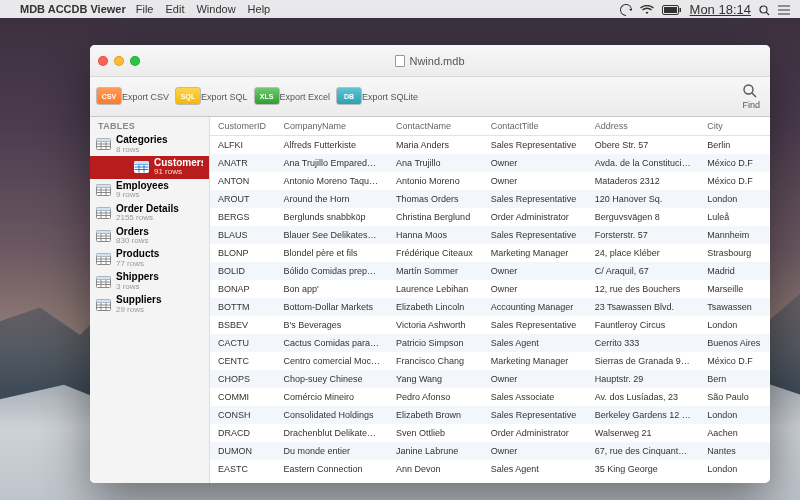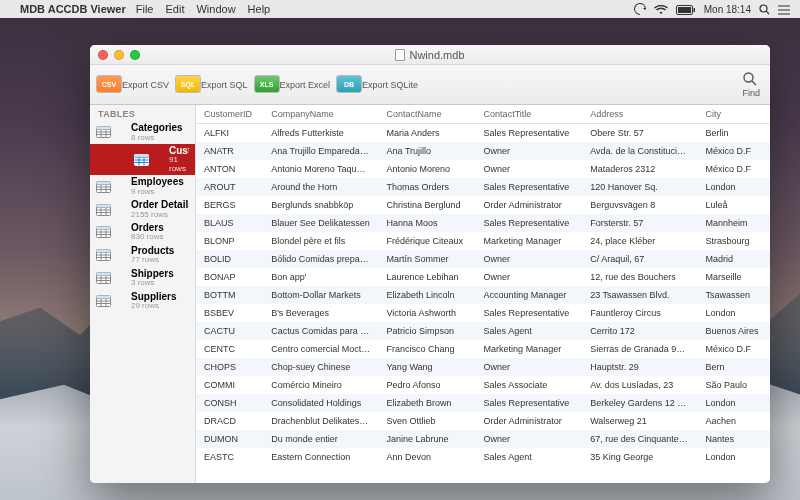--- a/index.html
+++ b/index.html
@@ -5,43 +5,43 @@
 * { margin: 0; padding: 0; box-sizing: border-box; font-family: -apple-system, "Helvetica Neue", Arial, sans-serif; }
 body { width: 800px; height: 500px; overflow: hidden; background: linear-gradient(180deg,#3a2f3d 0%,#4a3b4e 25%,#6b5862 50%,#8c7873 65%,#a89288 75%,#c5b0a0 85%,#e6d8ca 100%); position: relative; }
 .mountain-layer { position:absolute; bottom:0; left:0; width:100%; height:55%; background: linear-gradient(0deg,#2c3845 0%,#3d4a57 40%,transparent 100%); clip-path: polygon(0 100%,0 35%,5% 30%,10% 40%,15% 25%,22% 45%,30% 20%,38% 50%,48% 15%,60% 55%,70% 10%,78% 40%,85% 20%,92% 45%,100% 25%,100% 100%); }
 .snow { position:absolute; bottom:0; left:0; width:100%; height:48%; background: linear-gradient(0deg,#d8dde3 0%,#e8ebef 30%,transparent 100%); clip-path: polygon(0 100%,0 58%,8% 52%,14% 60%,20% 48%,28% 64%,36% 45%,46% 68%,56% 42%,66% 70%,74% 40%,82% 62%,90% 45%,100% 56%,100% 100%); opacity:0.85; }
 
 .menubar { position:absolute; top:0; left:0; right:0; height:18px; background:rgba(248,248,248,0.92); display:flex; align-items:center; font-size:11px; padding:0 10px; color:#333; }
 .menubar .apple { font-size:13px; margin-right:10px; }
 .menubar .app-name { font-weight:600; margin-right:10px; }
 .menubar .menu-item { margin-right:12px; }
 .menubar .spacer { flex:1; }
-.menubar .status { margin-left:8px; font-size:10px; }
+.menubar .status { margin-left:8px; font-size:13px;text-decoration:underline; }
 .menubar svg { vertical-align:middle; }
 
 .window { position:absolute; top:45px; left:90px; width:680px; height:438px; background:#fff; border-radius:5px; box-shadow:0 18px 50px rgba(0,0,0,0.45); display:flex; flex-direction:column; overflow:hidden; }
-.titlebar { height:20px; background:linear-gradient(#f7f7f7,#ececec); border-bottom:1px solid #d8d8d8; display:flex; align-items:center; position:relative; font-size:11px; }
+.titlebar { height:32px; background:linear-gradient(#f7f7f7,#ececec); border-bottom:1px solid #d8d8d8; display:flex; align-items:center; position:relative; font-size:11px; }
 .traffic { display:flex; gap:6px; margin-left:8px; }
 .dot { width:10px; height:10px; border-radius:50%; border:0.5px solid rgba(0,0,0,0.15); }
 .dot.r{background:#ff5f57}.dot.y{background:#febc2e}.dot.g{background:#28c840}
 .title-center { position:absolute; left:0; right:0; text-align:center; pointer-events:none; display:flex; align-items:center; justify-content:center; gap:4px; color:#555; }
 .doc-icon { width:10px; height:12px; background:#fff; border:1px solid #999; border-radius:1px; display:inline-block; position:relative; }
 
 .toolbar { height:40px; background:linear-gradient(#f7f7f7,#ececec); border-bottom:1px solid #c8c8c8; display:flex; align-items:center; padding:0 6px; }
 .tool-btn { display:flex; flex-direction:row; align-items:center; margin-right:6px; font-size:9px; color:#555; cursor:pointer; }
 .tool-ic { width:26px; height:18px; border:1px solid #bbb; border-radius:3px; background:#fff; margin-bottom:1px; display:flex; align-items:center; justify-content:center; font-size:7px; font-weight:bold; color:#fff; }
 .ic-csv{background:linear-gradient(#ff9a56,#ff7b2e)}.ic-sql{background:linear-gradient(#ffd34e,#f5b800)}.ic-xls{background:linear-gradient(#6fc96f,#2fa02f)}.ic-sqlite{background:linear-gradient(#5ec5d6,#2e9fb3)}
 .toolbar .spacer{flex:1}
 .find-btn { display:flex; flex-direction:column; align-items:flex-start; font-size:9px; color:#555; margin-right:4px; cursor:pointer; }
 .find-ic { width:16px; height:16px; margin-bottom:1px; }
 
 .content { flex:1; display:flex; overflow:hidden; }
-.sidebar { width:106px; background:#f4f4f4; border-right:1px solid #ddd; font-size:10px; overflow:hidden; }
+.sidebar { width:120px; background:#f4f4f4; border-right:1px solid #ddd; font-size:10px; overflow:hidden; }
 .sidebar-header { font-size:9px; color:#888; font-weight:600; padding:4px 8px 2px; letter-spacing:0.3px; }
-.table-item { display:flex; align-items:center; padding:2px 6px; gap:20px; cursor:pointer; }
+.table-item { display:flex; align-items:center; padding:2px 6px; gap:5px; cursor:pointer; }
 .table-item.selected { background:#b91c1c; color:#fff;padding-left:44px; }
 .table-item.selected .rows-count { color:rgba(255,255,255,0.85); }
 .tbl-icon { width:15px; height:12px; flex-shrink:0; }
 .tbl-icon svg{display:block}
 .tbl-text { display:flex; flex-direction:column; line-height:1.05; overflow:hidden; }
 .tbl-name { font-weight:600; font-size:10px; white-space:nowrap; }
 .rows-count { font-size:8px; color:#999; }
 
 .grid-wrap { flex:1; overflow:hidden; font-size:9px; color:#333; }
 .grid { width:100%; border-collapse:collapse; }
@@ -368,21 +368,21 @@
               <td>Victoria Ashworth</td>
               <td>Sales Representative</td>
               <td>Fauntleroy Circus</td>
               <td>London</td>
             </tr>
             <tr>
               <td>CACTU</td>
               <td>Cactus Comidas para llevar</td>
               <td>Patricio Simpson</td>
               <td>Sales Agent</td>
-              <td>Cerrito 172</td>
+              <td>Cerrito 333</td>
               <td>Buenos Aires</td>
             </tr>
             <tr>
               <td>CENTC</td>
               <td>Centro comercial Moctezuma</td>
               <td>Francisco Chang</td>
               <td>Marketing Manager</td>
               <td>Sierras de Granada 9993</td>
               <td>México D.F</td>
             </tr>

